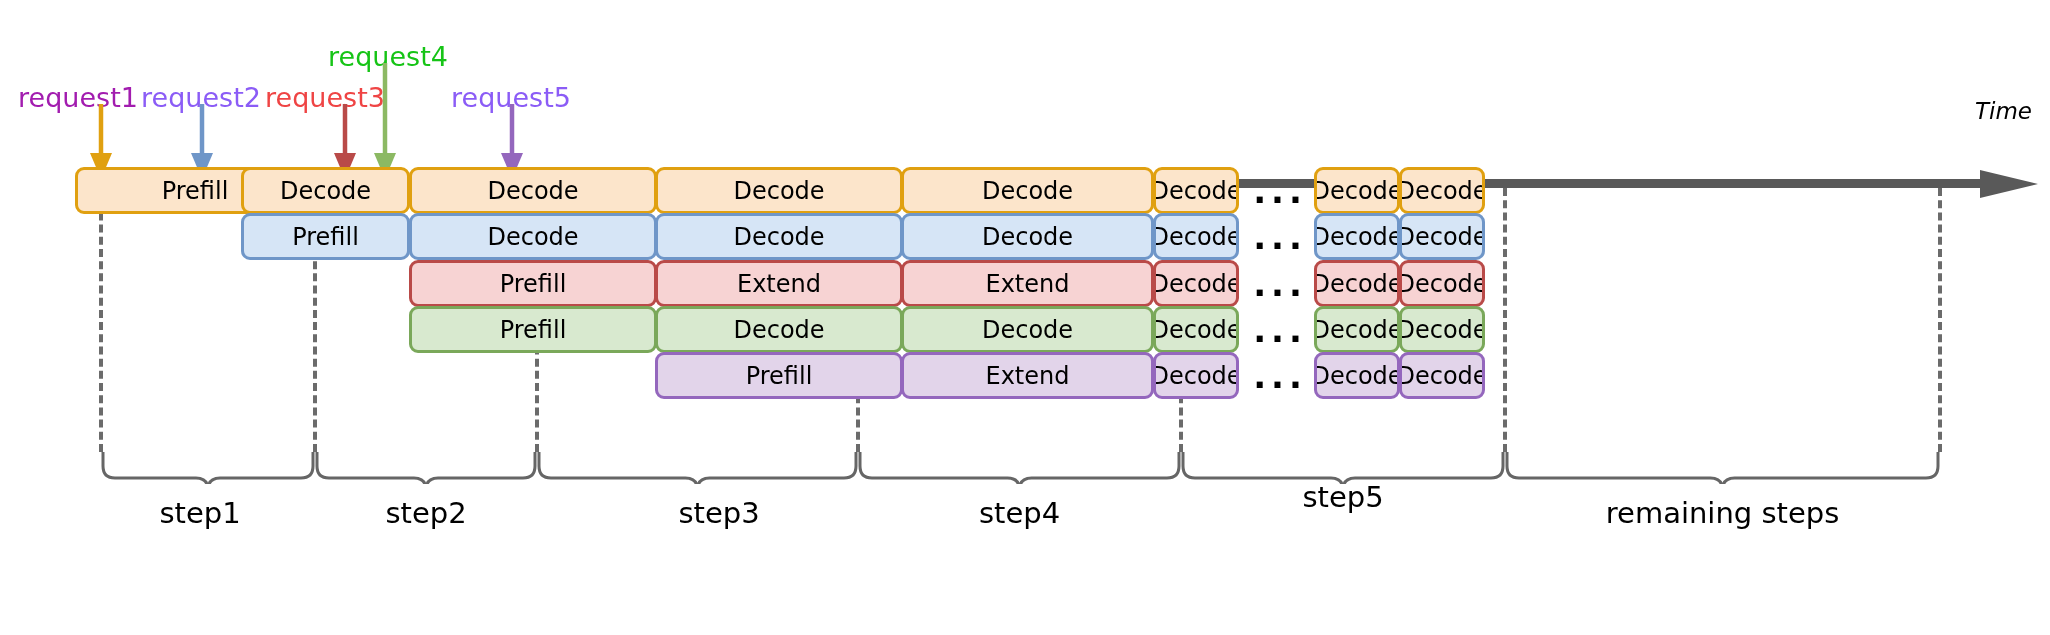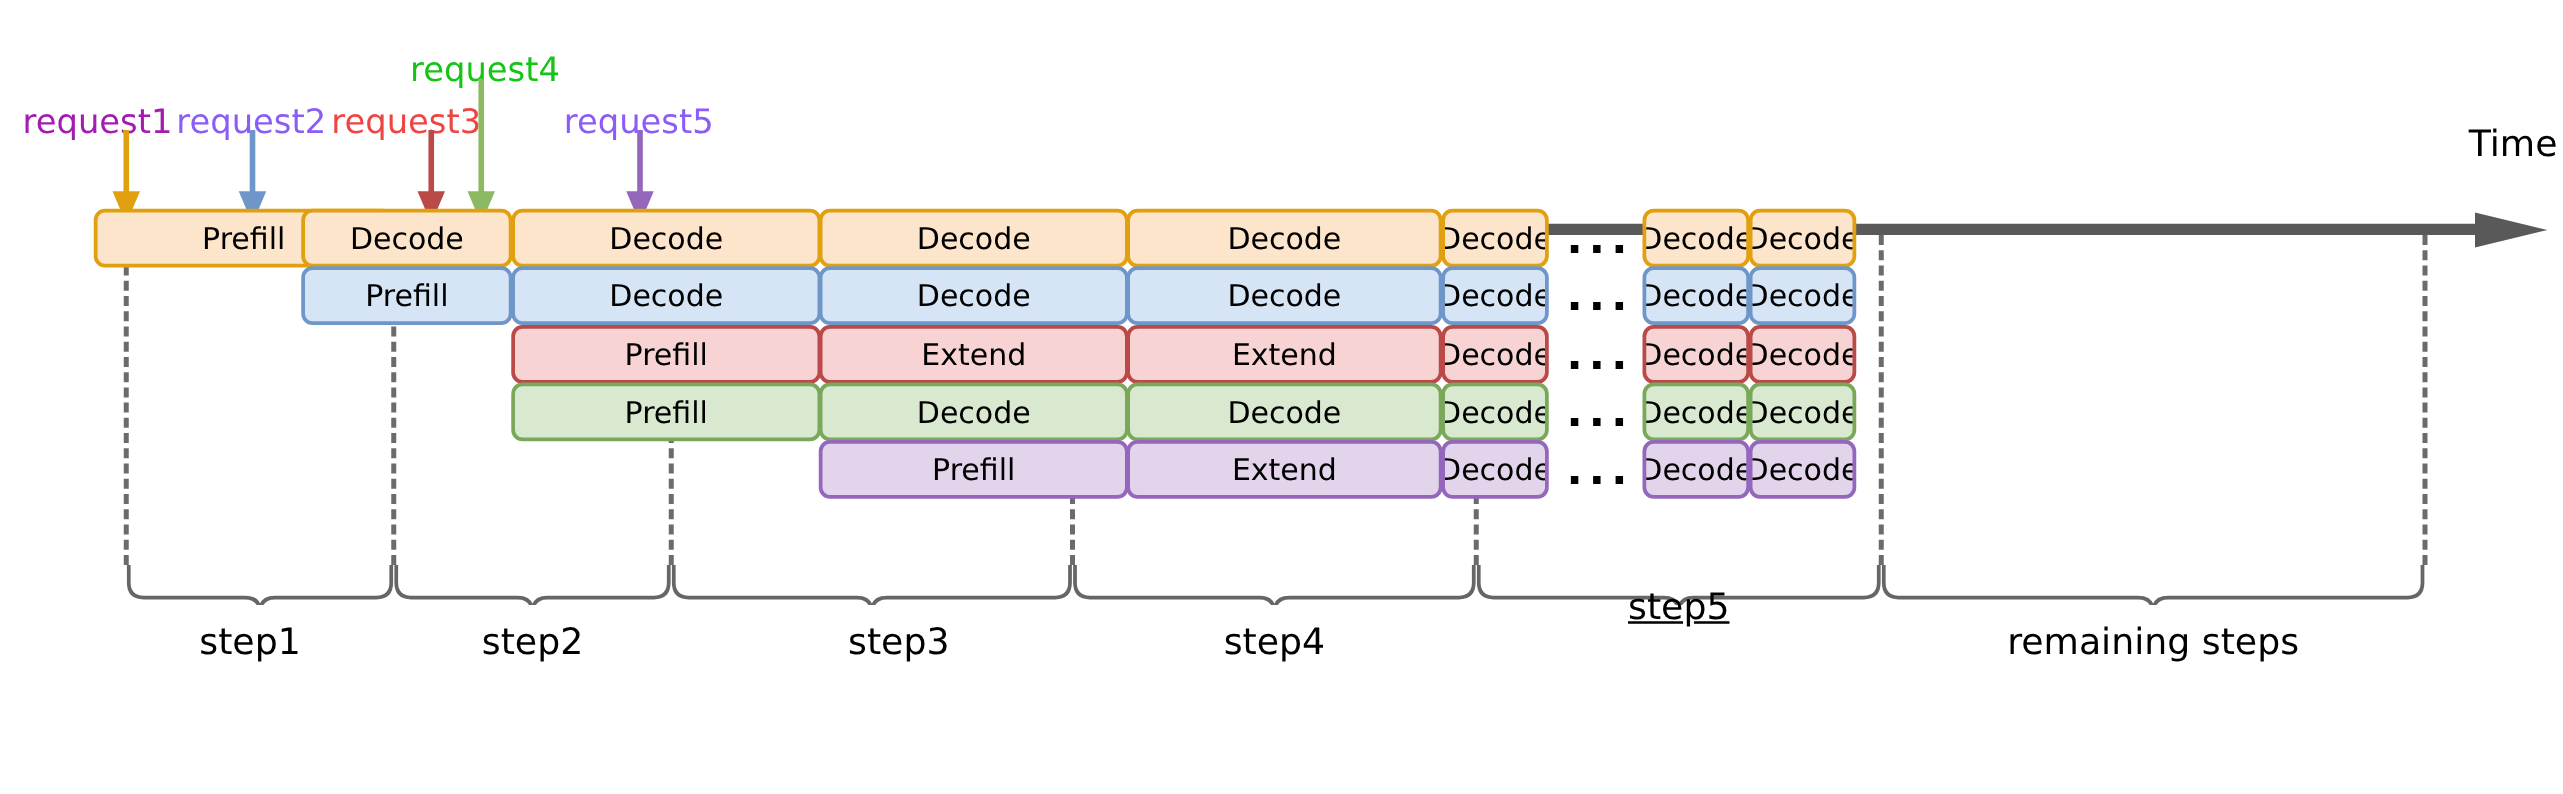--- a/index.html
+++ b/index.html
@@ -37,23 +37,24 @@
     left: 101px;
     top: 179px;
     height: 9px;
     background: #595959;
   }
   #axis-arrowhead {
     position: absolute;
   }
   #time-label {
     position: absolute;
-    font-size: 29px;
+    font-size: 23px;
     color: #000;
     white-space: nowrap;
+    font-style: italic;
   }
 
   
   .step-divider {
     position: absolute;
     width: 0;
     border-left: 4px dashed #6b6b6b;
   }
 
   
@@ -198,20 +199,20 @@
         <path d="M 2,0 L 2,14 Q 2,26 14,26 L 148.5,26 Q 160.5,26 160.5,38 Q 160.5,26 172.5,26 L 307,26 Q 319,26 319,14 L 319,0" fill="none" stroke="#666666" stroke-width="3" stroke-linecap="round"></path>
       </svg>
       <div class="step-label" style="left: 719px; top: 496px;">step3</div>
       <svg class="brace" width="323" height="32" viewBox="0 0 323 32" style="left: 858px; top: 452px;">
         <path d="M 2,0 L 2,14 Q 2,26 14,26 L 149.5,26 Q 161.5,26 161.5,38 Q 161.5,26 173.5,26 L 309,26 Q 321,26 321,14 L 321,0" fill="none" stroke="#666666" stroke-width="3" stroke-linecap="round"></path>
       </svg>
       <div class="step-label" style="left: 1019.5px; top: 496px;">step4</div>
       <svg class="brace" width="324" height="32" viewBox="0 0 324 32" style="left: 1181px; top: 452px;">
         <path d="M 2,0 L 2,14 Q 2,26 14,26 L 150,26 Q 162,26 162,38 Q 162,26 174,26 L 310,26 Q 322,26 322,14 L 322,0" fill="none" stroke="#666666" stroke-width="3" stroke-linecap="round"></path>
       </svg>
-      <div class="step-label" style="left: 1343px; top: 468px; text-decoration: underline;">step5</div>
+      <div class="step-label" style="left: 1343px; top: 480px;">step5</div>
       <svg class="brace" width="435" height="32" viewBox="0 0 435 32" style="left: 1505px; top: 452px;">
         <path d="M 2,0 L 2,14 Q 2,26 14,26 L 205.5,26 Q 217.5,26 217.5,38 Q 217.5,26 229.5,26 L 421,26 Q 433,26 433,14 L 433,0" fill="none" stroke="#666666" stroke-width="3" stroke-linecap="round"></path>
       </svg>
       <div class="step-label" style="left: 1722.5px; top: 496px;">remaining steps</div>
     </div>
 
 </div>
 
 </body></html>

